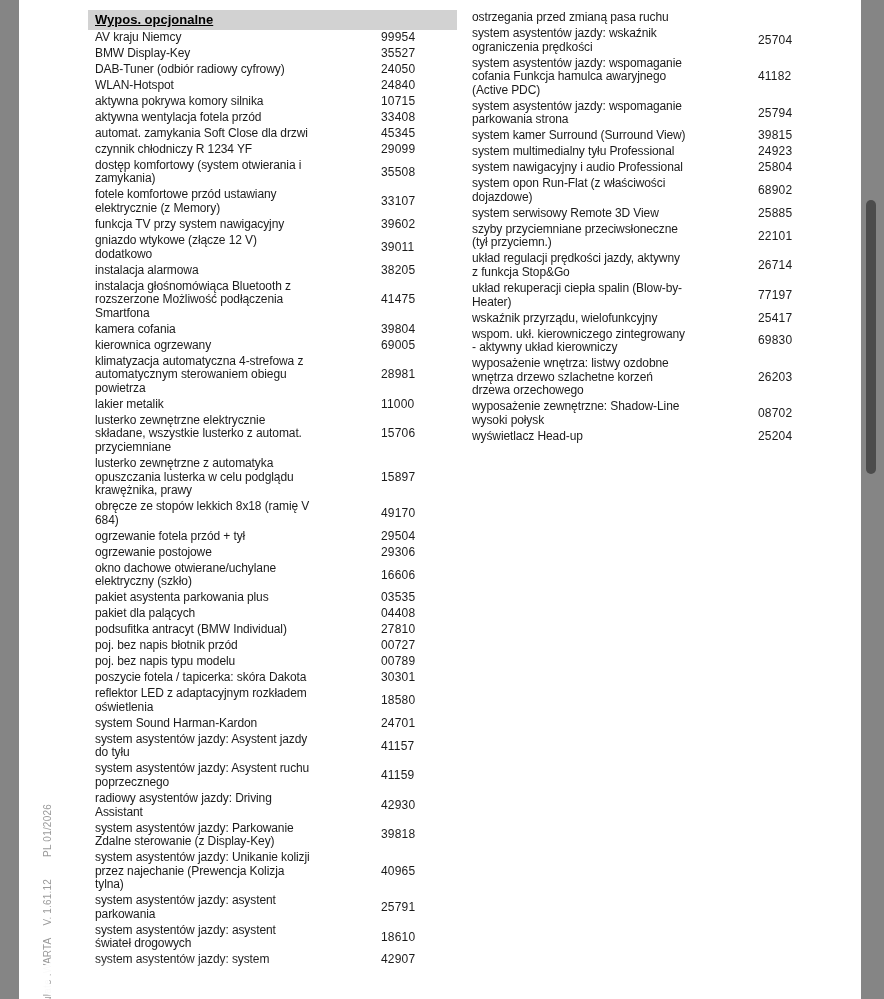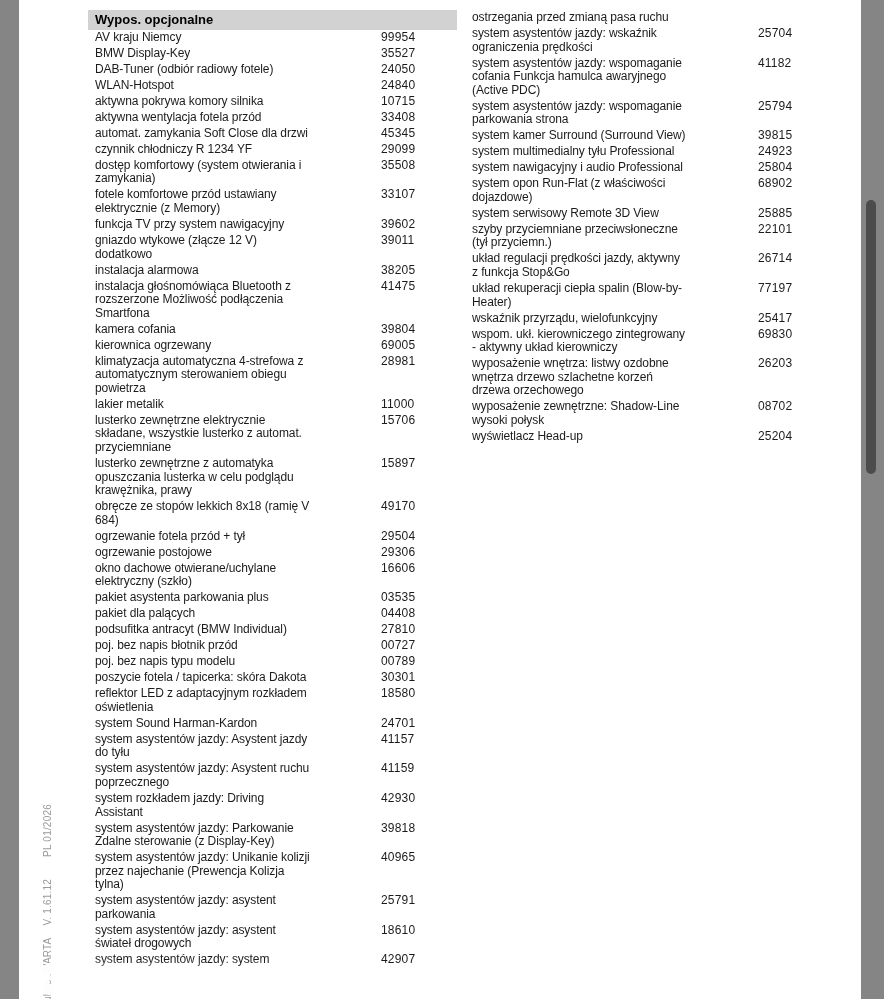--- a/index.html
+++ b/index.html
@@ -15,25 +15,25 @@
   .side-strip.right{left:861px;width:23px;}
   .scroll-thumb{
     position:absolute;left:866px;top:200px;width:10px;height:274px;
     background:var(--thumb,#4c4c4c);border-radius:5px;
   }
   .header-bar{
     position:absolute;left:88px;top:10px;width:369px;height:20px;
     background:var(--header-bg,#d2d2d2);box-sizing:border-box;
     display:flex;align-items:center;padding-left:7px;
   }
-  .header-bar .title{font-weight:bold;font-size:13px;color:#000;}
+  .header-bar .title{font-weight:bold;font-size:13px;color:#000;text-decoration:underline;}
   .col{position:absolute;width:335px;}
   #col-left{left:95px;top:31px;}
   #col-right{left:472px;top:11px;}
-  .item{display:flex;align-items:flex-start;}
+  .item{display:flex;align-items:center;}
   .item + .item{margin-top:2.4px;}
   .item .label{width:286px;white-space:pre-line;letter-spacing:-0.1px;}
   .item .value{width:40px;letter-spacing:0.2px;}
   .stamp{
     position:absolute;left:41px;top:1002px;transform-origin:0 0;
     transform:rotate(-90deg);white-space:nowrap;
     font-size:10px;color:var(--stamp,#9a9a9a);letter-spacing:0.2px;
   }
   .stamp .seg1{margin-right:9px;}
   .stamp .seg2{margin-right:19px;}
@@ -69,21 +69,21 @@
 <div class="col" id="col-left">
     <div class="item">
       <div class="label">AV kraju Niemcy</div>
       <div class="value">99954</div>
     </div>
     <div class="item">
       <div class="label">BMW Display-Key</div>
       <div class="value">35527</div>
     </div>
     <div class="item">
-      <div class="label">DAB-Tuner (odbiór radiowy fotele)</div>
+      <div class="label">DAB-Tuner (odbiór radiowy cyfrowy)</div>
       <div class="value">24050</div>
     </div>
     <div class="item">
       <div class="label">WLAN-Hotspot</div>
       <div class="value">24840</div>
     </div>
     <div class="item">
       <div class="label">aktywna pokrywa komory silnika</div>
       <div class="value">10715</div>
     </div>
@@ -213,21 +213,21 @@
       <div class="label">system asystentów jazdy: Asystent jazdy
 do tyłu</div>
       <div class="value">41157</div>
     </div>
     <div class="item">
       <div class="label">system asystentów jazdy: Asystent ruchu
 poprzecznego</div>
       <div class="value">41159</div>
     </div>
     <div class="item">
-      <div class="label">system rozkładem jazdy: Driving
+      <div class="label">radiowy asystentów jazdy: Driving
 Assistant</div>
       <div class="value">42930</div>
     </div>
     <div class="item">
       <div class="label">system asystentów jazdy: Parkowanie
 Zdalne sterowanie (z Display-Key)</div>
       <div class="value">39818</div>
     </div>
     <div class="item">
       <div class="label">system asystentów jazdy: Unikanie kolizji

